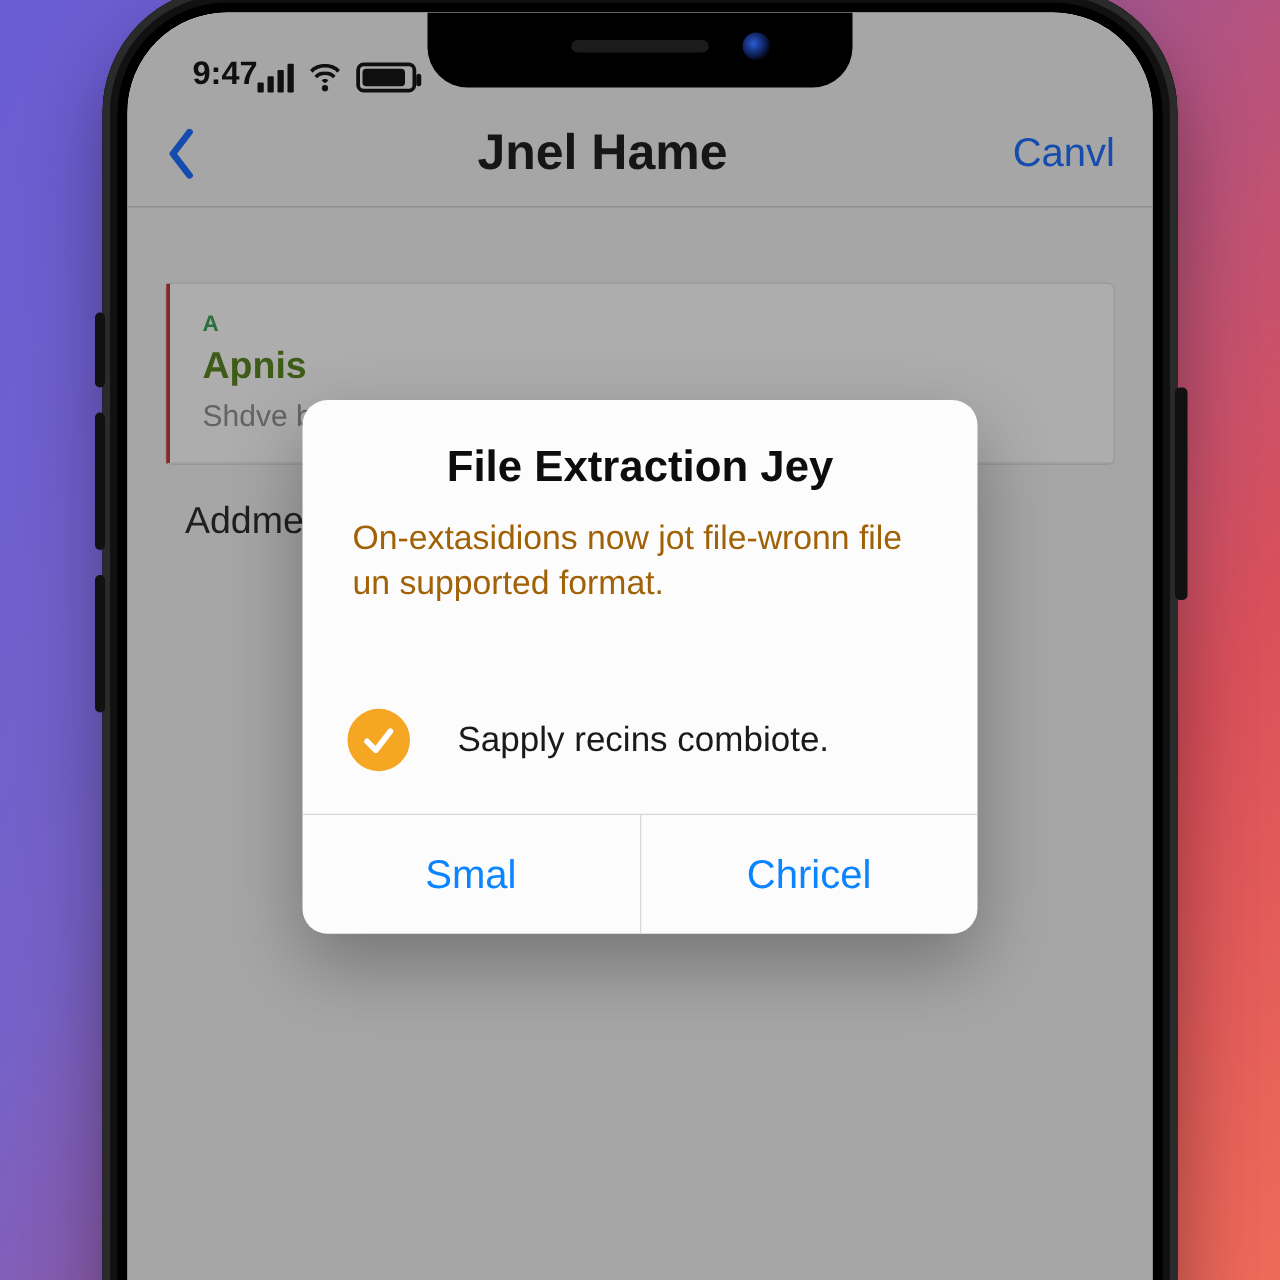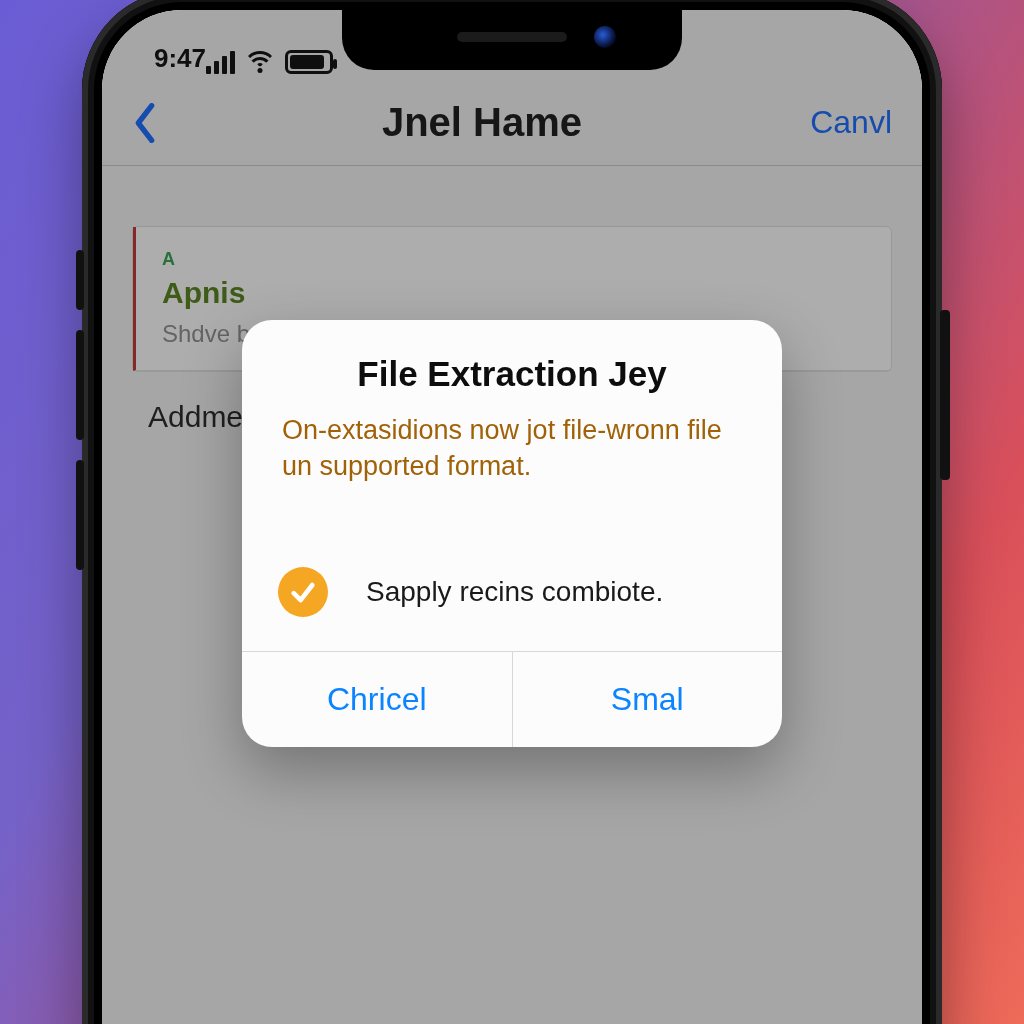--- a/index.html
+++ b/index.html
@@ -165,21 +165,21 @@
 
   
   .alert {
     position: absolute;
     z-index: 30;
     top: 310px;
     left: 50%;
     transform: translateX(-50%);
     width: 540px;
     background: #fcfcfd;
-    border-radius: 30px;
+    border-radius: 20px;
     box-shadow: 0 24px 60px rgba(0,0,0,0.30);
     overflow: hidden;
   }
   .alert-body {
     padding: 34px 36px 18px 36px;
     text-align: left;
   }
   .alert-title {
     font-size: 35px;
     font-weight: 700;
@@ -297,19 +297,19 @@
       <div class="alert-spacer"></div>
       <div class="alert-status">
         <span class="check-badge">
           <svg viewBox="0 0 24 24">
               <polyline points="4,13 10,19 20,6" fill="none" stroke="#fff" stroke-width="4" stroke-linecap="round" stroke-linejoin="round"></polyline>
             </svg>
         </span>
         <span class="status-text">Sapply recins combiote.</span>
       </div>
       <div class="alert-buttons">
+        <button class="alert-btn">Smal</button>
         <button class="alert-btn">Chricel</button>
-        <button class="alert-btn">Smal</button>
       </div>
     </div>
 
   </div>
 </div>
 
 </body></html>

